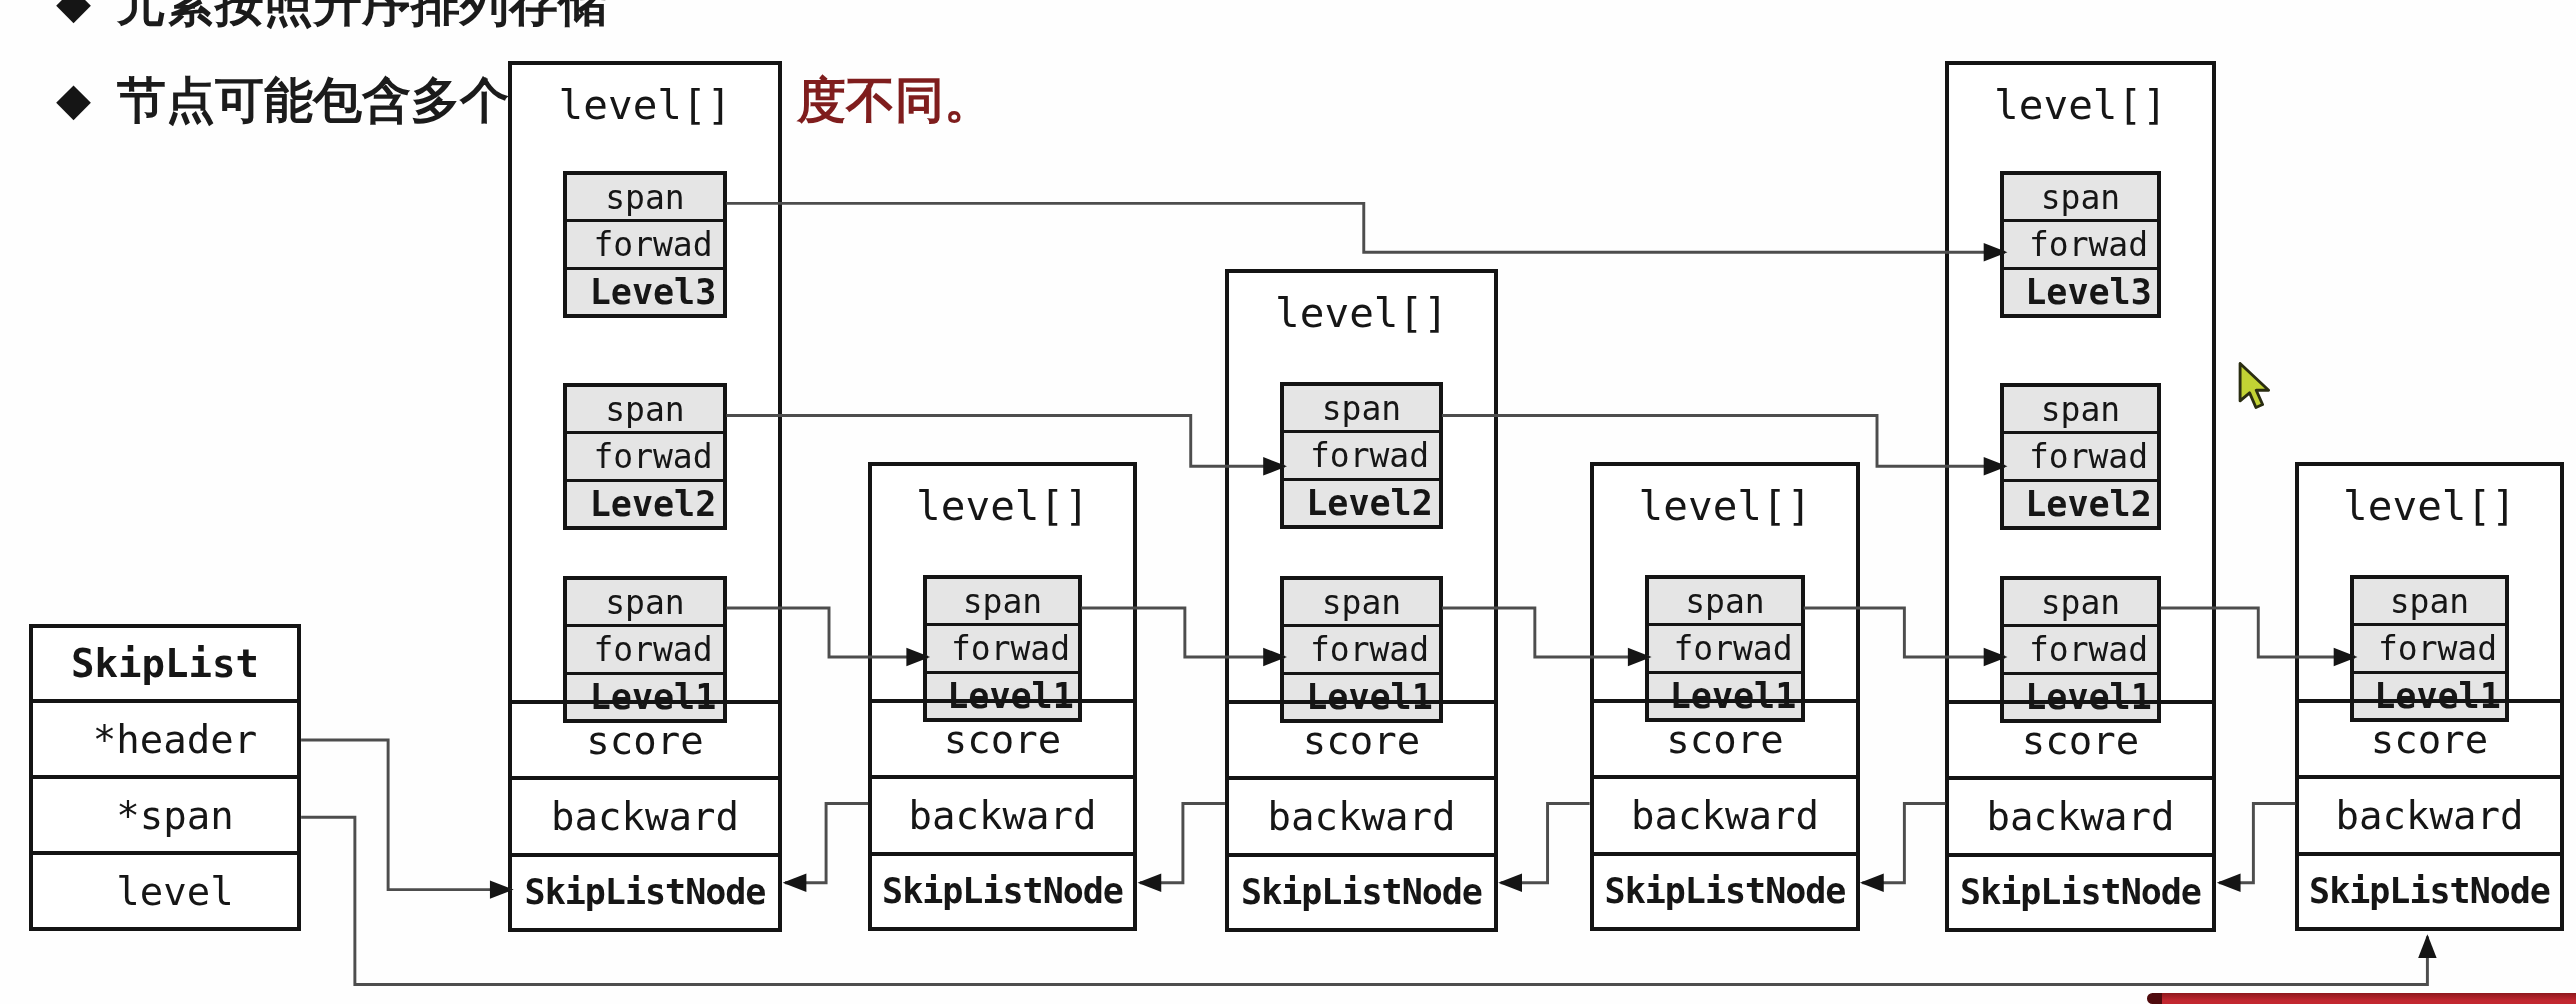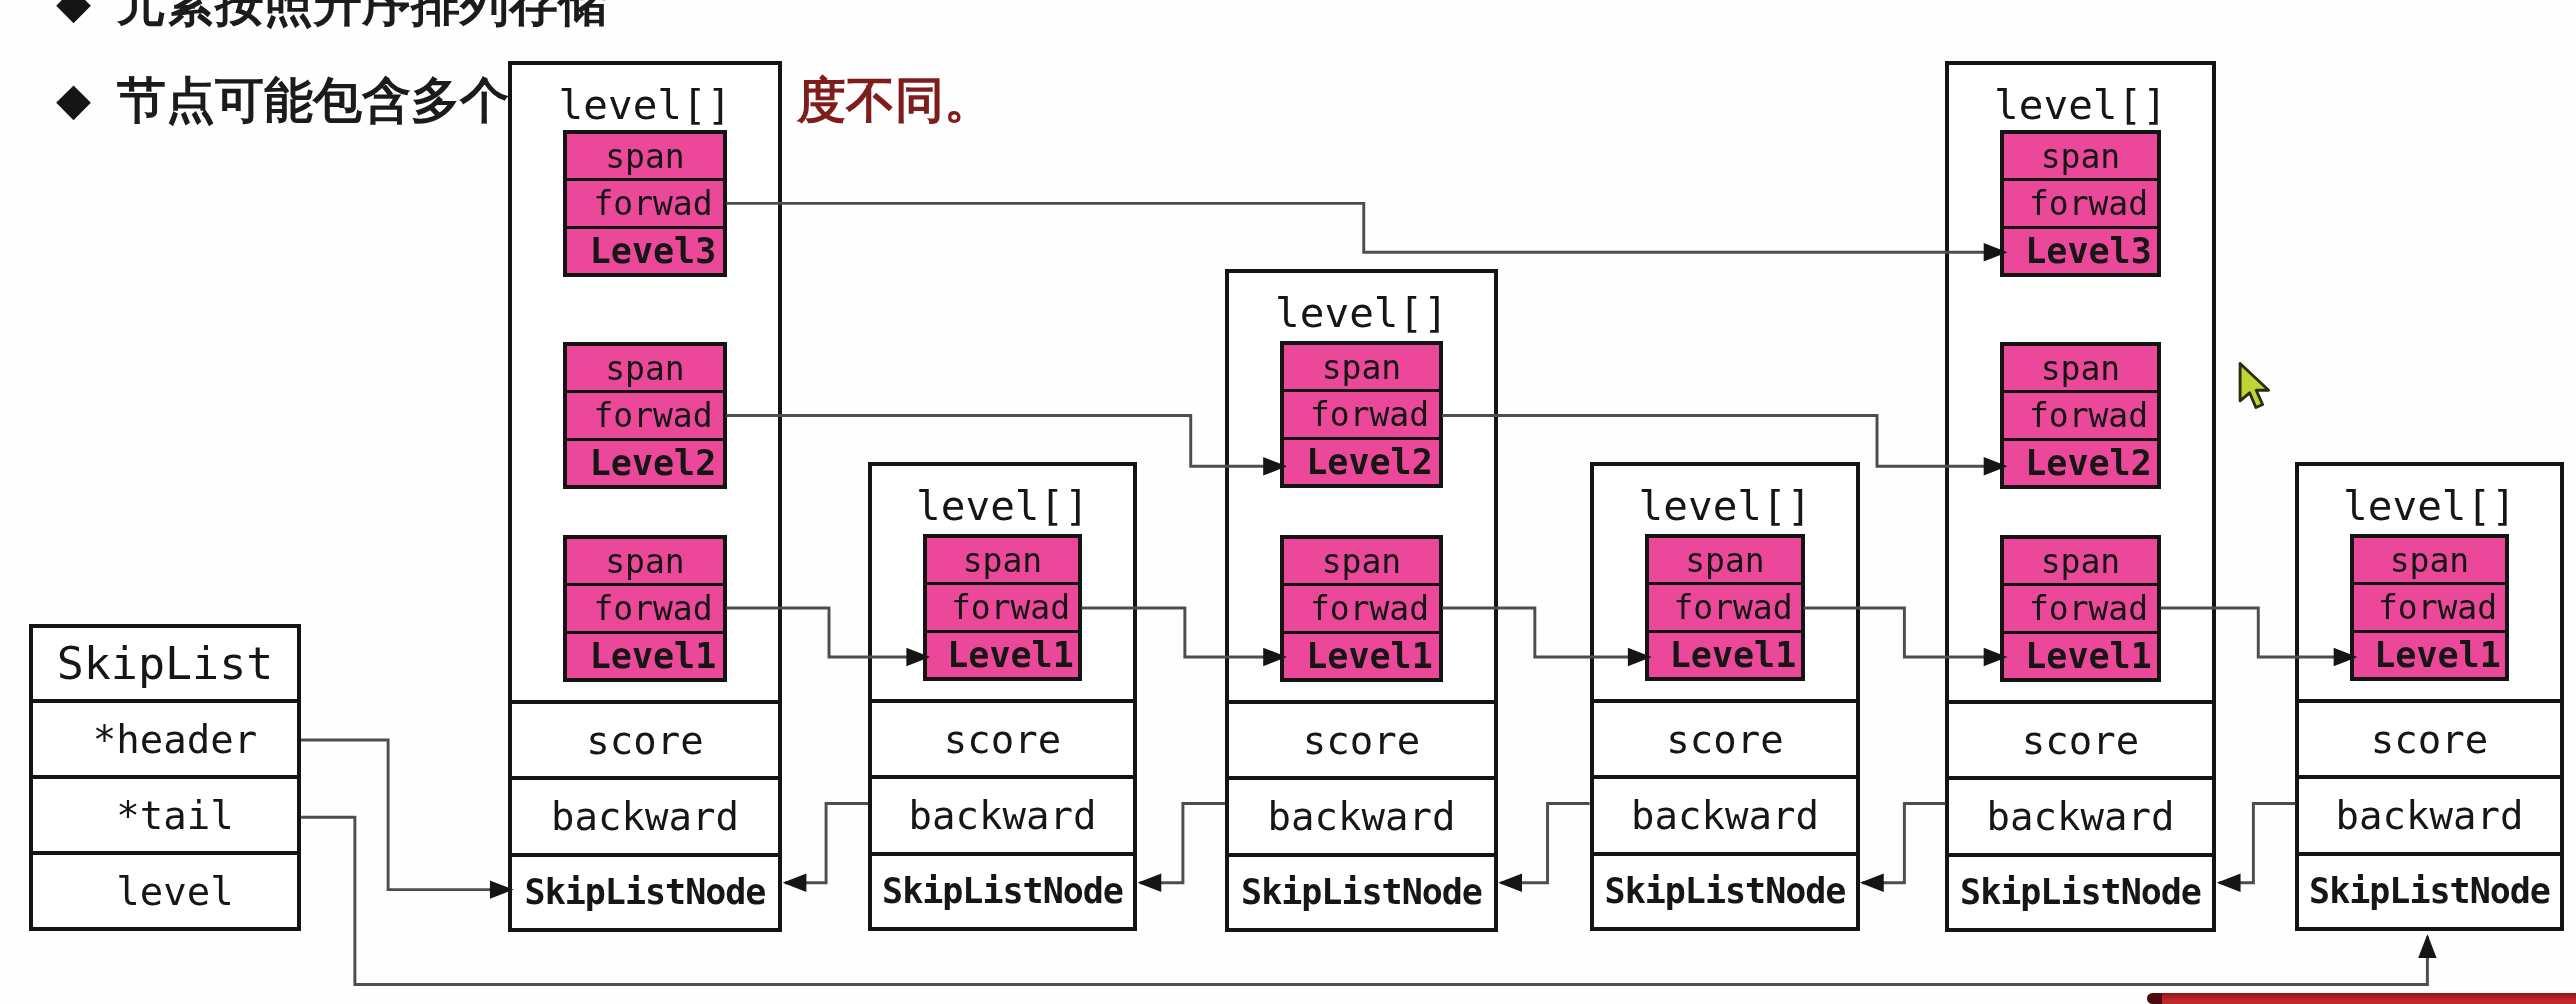--- a/index.html
+++ b/index.html
@@ -19,39 +19,39 @@
     position:absolute; z-index:1; font-family:"Liberation Sans",sans-serif;
     font-weight:600; font-size:49px; line-height:1.15; color:#7f1d1d; white-space:nowrap;
   }
   
   .slbox {
     position:absolute; left:29px; top:624px; width:272px; z-index:2;
     border:4.9px solid #141414; background:#ffffff; box-sizing:border-box;
   }
   .slbox .sl-title {
     height:71px; display:flex; align-items:center; justify-content:center;
-    font-weight:normal; font-size:45px;
+    font-weight:bold; font-size:39px;
   }
   .slbox .sl-field {
     height:76px; box-sizing:border-box; border-top:4.9px solid #141414;
     display:flex; align-items:center; justify-content:center; font-size:39px;padding-left:20px;
   }
   
   .node {
     position:absolute; border:4.9px solid #141414; background:#ffffff;
     box-sizing:border-box; z-index:2;
   }
   .node-title {
     position:absolute; top:15.6px; left:0; right:0; text-align:center;
     font-size:41px; color:#161616;
   }
   .subbox {
     position:absolute; left:51px; right:51px; height:147px;
-    border:4.9px solid #141414; box-sizing:border-box; background:#ec4899;
-    display:flex; flex-direction:column;
+    border:4.9px solid #141414; box-sizing:border-box; background:#e5e5e5;
+    display:flex; flex-direction:column;margin-top:41px;
   }
   .subrow {
     flex:1; display:flex; align-items:center; justify-content:center;
     font-size:33px; box-sizing:border-box;
   }
   .subrow + .subrow { border-top:3.9px solid #141414;padding-left:16px; }
   .subrow.lvl { font-weight:bold; font-size:35px; }
   .node-bottom { position:absolute; left:0; right:0; bottom:0; height:228px; }
   .nrow {
     box-sizing:border-box; border-top:4.9px solid #141414;
@@ -82,21 +82,21 @@
   </div>
   <div class="bullet-line" style="left:57px; top:72px;">
     <span class="bullet-marker">◆</span>
     <span>节点可能包含多个</span>
   </div>
   <div class="bullet-cont" style="left:797px; top:72px;">度不同。</div>
 
   <div class="slbox">
     <div class="sl-title">SkipList</div>
     <div class="sl-field">*header</div>
-    <div class="sl-field">*tail</div>
+    <div class="sl-field">*span</div>
     <div class="sl-field">level</div>
   </div>
 
   <div class="node" style="left:508px; top:61px; width:274px; height:871px;">
     <div class="node-title">level[]</div>
     <div class="subbox" style="top:65px;">
       <div class="subrow">span</div>
       <div class="subrow">forwad</div>
       <div class="subrow lvl">Level3</div>
     </div>

